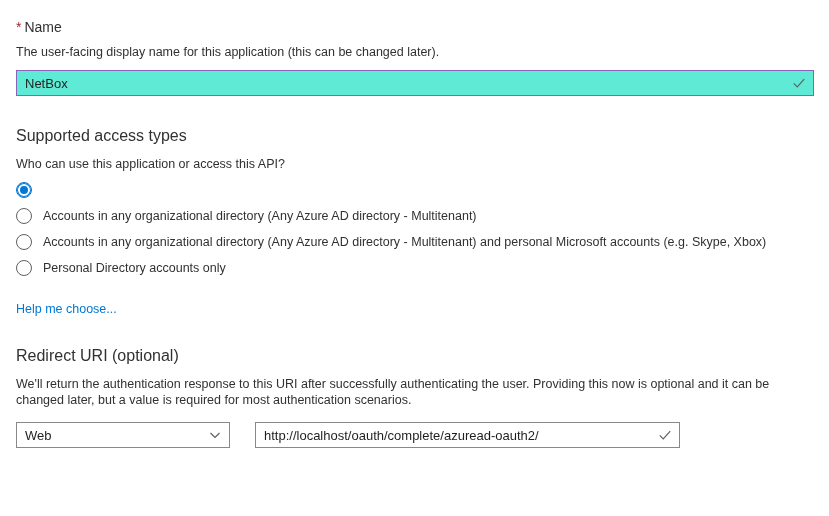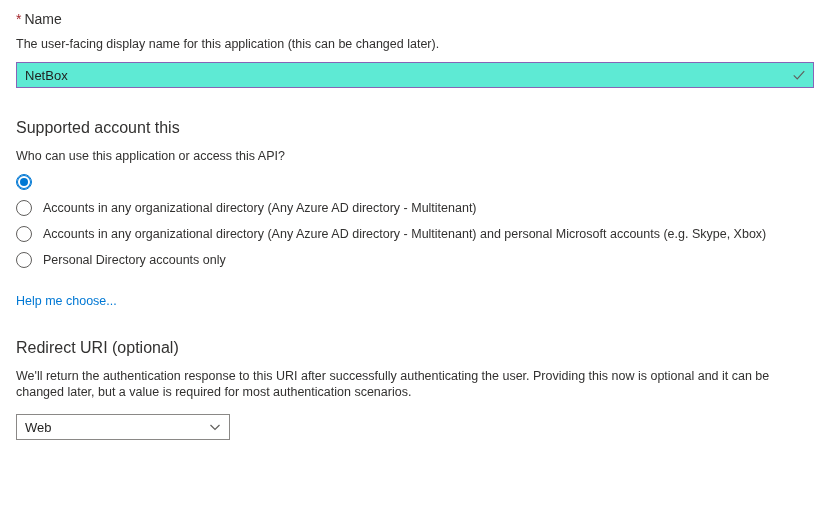--- a/index.html
+++ b/index.html
@@ -18,21 +18,21 @@
   .page {
     padding: 10px 16px 0 16px;
     box-sizing: border-box;
     width: 829px;
   }
 
   
   .field-label {
     font-size: 14px;
     color: #323130;
-    margin: 0 0 8px 0;
+    margin: 8px 0 8px 0;
     line-height: 18px;
   }
   .req-star {
     color: #a4262c;
     margin-right: 3px;
   }
   .field-desc {
     font-size: 12.5px;
     color: #323130;
     line-height: 16px;
@@ -207,21 +207,21 @@
       <input type="text" value="NetBox" style="">
       <span class="input-check">
         <svg viewBox="0 0 16 16" width="14" height="14" aria-hidden="true">
           <polyline points="2,8.5 6,12.5 14,3.5" fill="none" stroke="#605e5c" stroke-width="1.3"></polyline>
         </svg>
       </span>
     </div>
   </div>
 
   <div>
-    <div class="section-header">Supported account this</div>
+    <div class="section-header">Supported access types</div>
     <div class="section-sub">Who can use this application or access this API?</div>
 
     <div class="radio-list">
       <div class="radio-row selected">
         <span class="radio-mark"></span>
       </div>
       <div class="radio-row">
         <span class="radio-mark"></span>
         <span class="radio-label">Accounts in any organizational directory (Any Azure AD directory - Multitenant)</span>
       </div>
@@ -245,16 +245,24 @@
     <div class="redirect-row">
       <div class="dropdown">
         <span class="dropdown-value">Web</span>
         <span class="chevron">
           <svg viewBox="0 0 12 12" width="12" height="12" aria-hidden="true">
             <polyline points="1.5,4 6,8.5 10.5,4" fill="none" stroke="#605e5c" stroke-width="1.2"></polyline>
           </svg>
         </span>
       </div>
 
+      <div class="uri-input-wrap">
+        <input type="text" value="http://localhost/oauth/complete/azuread-oauth2/" style="">
+        <span class="input-check">
+          <svg viewBox="0 0 16 16" width="14" height="14" aria-hidden="true">
+            <polyline points="2,8.5 6,12.5 14,3.5" fill="none" stroke="#605e5c" stroke-width="1.3"></polyline>
+          </svg>
+        </span>
+      </div>
     </div>
   </div>
 
 </div>
 
 </body></html>

